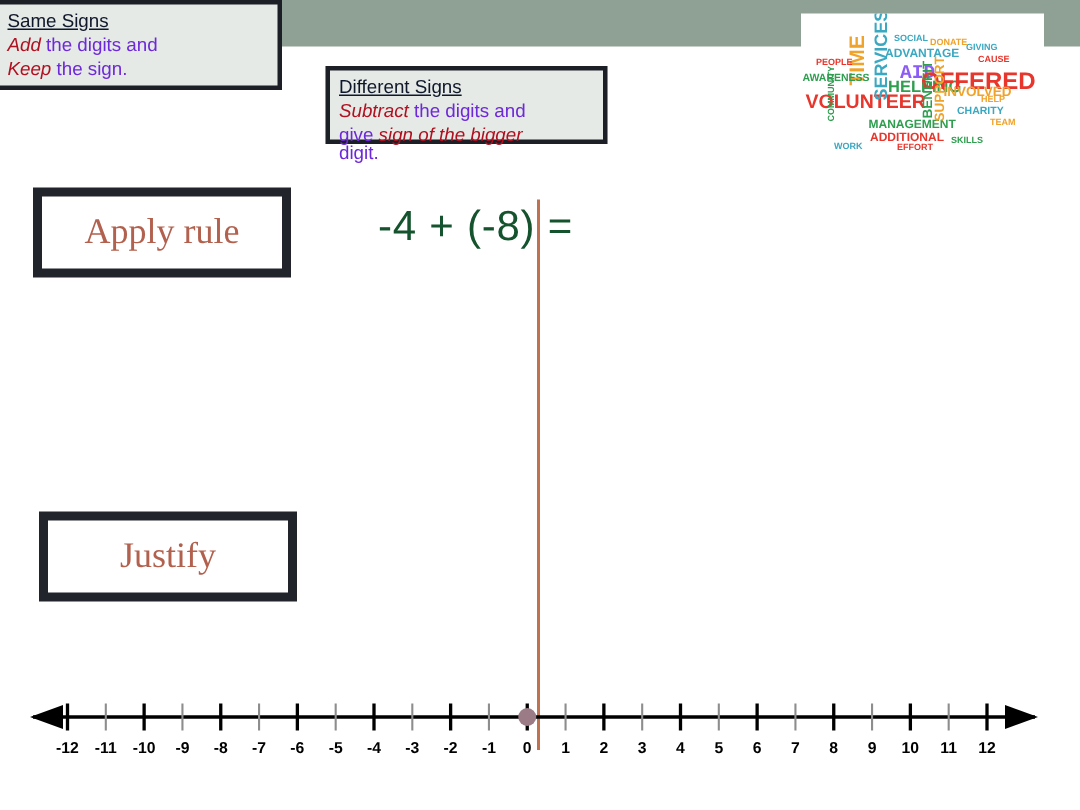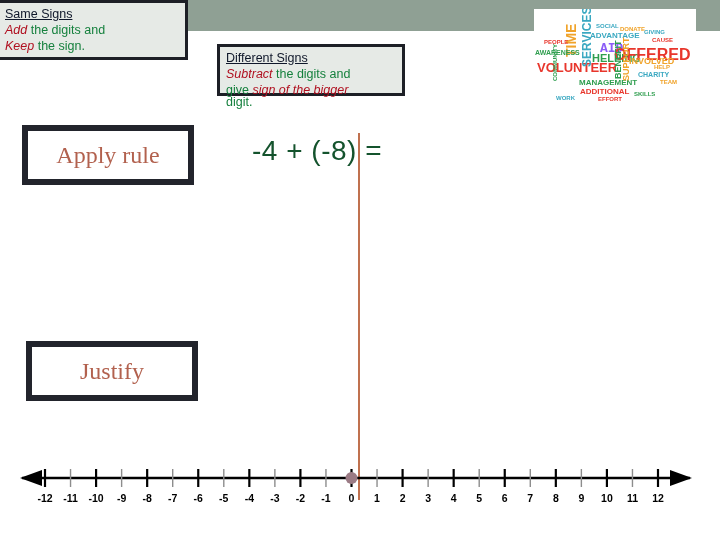--- a/index.html
+++ b/index.html
@@ -51,21 +51,21 @@
     font-weight: normal;
     text-decoration: underline;
     font-size: 12.5px;
     margin-bottom: 1px;
   }
   .rule-box .kw {
     color: #b01020;
     font-weight: normal;
     font-style: italic;
   }
-  .rule-box .plain { color: #15803d; text-align: right; }
+  .rule-box .plain { color: #6d28d9; text-align: right; }
 
   #same-signs-box {
     left: -4px;
     top: 0px;
     width: 192px;
     height: 60px;
   }
   #different-signs-box {
     left: 217px;
     top: 44px;

